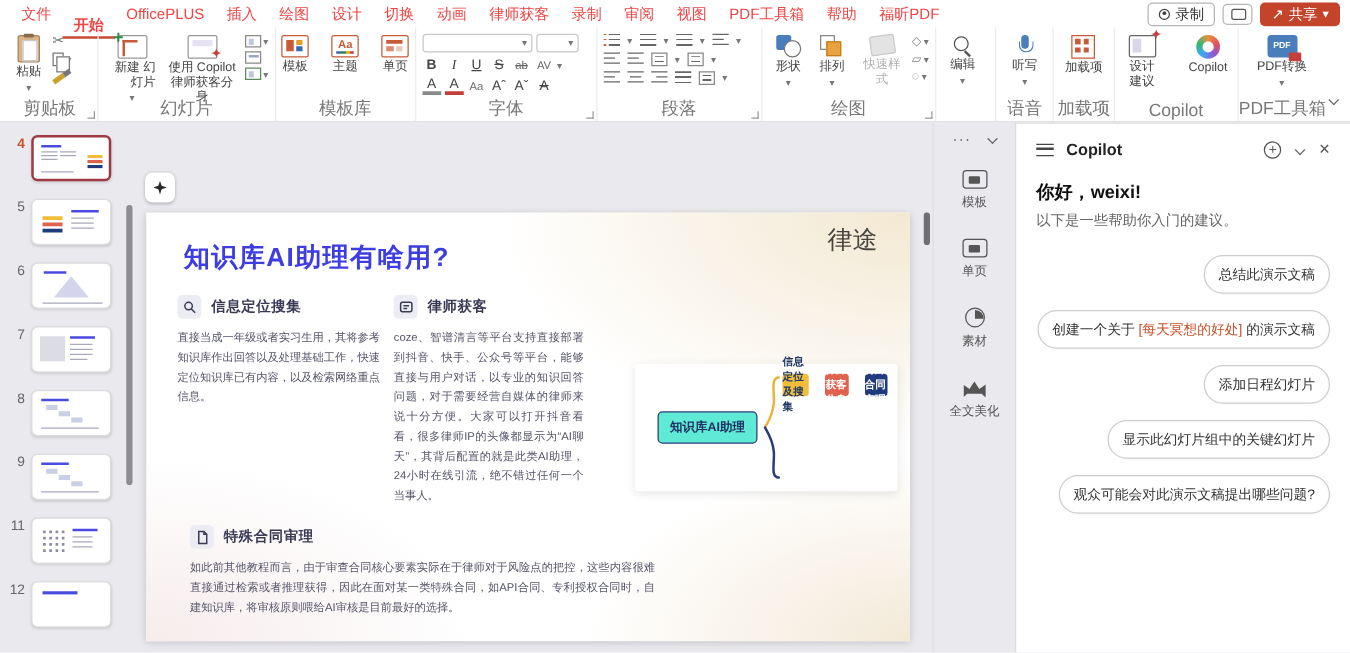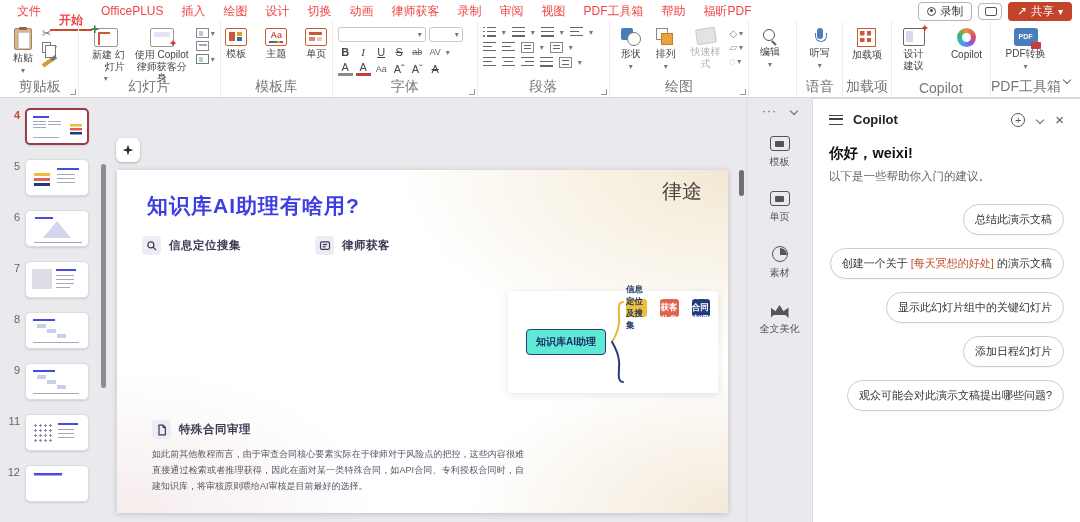--- a/index.html
+++ b/index.html
@@ -556,33 +556,35 @@
       <div class="sec sec-1">
         <div class="sec-head">
           <span class="sec-ic">
             <svg viewBox="0 0 16 16">
                 <circle cx="6.5" cy="6.5" r="4"></circle>
                 <line x1="9.5" y1="9.5" x2="13.5" y2="13.5"></line>
               </svg>
           </span>
           <span class="sec-title">信息定位搜集</span>
         </div>
+        <div class="sec-body">直接当成一年级或者实习生用，其将参考知识库作出回答以及处理基础工作，快速定位知识库已有内容，以及检索网络重点信息。</div>
       </div>
 
       <div class="sec sec-2">
         <div class="sec-head">
           <span class="sec-ic">
             <svg viewBox="0 0 16 16">
                 <rect x="2" y="2.5" width="12" height="10" rx="2"></rect>
                 <line x1="5" y1="6" x2="11" y2="6"></line>
                 <line x1="5" y1="9" x2="9" y2="9"></line>
               </svg>
           </span>
           <span class="sec-title">律师获客</span>
         </div>
+        <div class="sec-body">coze、智谱清言等平台支持直接部署到抖音、快手、公众号等平台，能够直接与用户对话，以专业的知识回答问题，对于需要经营自媒体的律师来说十分方便。大家可以打开抖音看看，很多律师IP的头像都显示为“AI聊天”，其背后配置的就是此类AI助理，24小时在线引流，绝不错过任何一个当事人。</div>
       </div>
 
       <div class="sec sec-3">
         <div class="sec-head">
           <span class="sec-ic">
             <svg viewBox="0 0 16 16">
                 <path d="M4 1.5 H9.5 L12.5 4.5 V14.5 H4 Z"></path>
                 <polyline points="9.5,1.5 9.5,4.5 12.5,4.5"></polyline>
               </svg>
           </span>
@@ -643,20 +645,20 @@
       </span>
     </div>
     <div class="cp-greet">你好，weixi!</div>
     <div class="cp-sub">以下是一些帮助你入门的建议。</div>
     <div class="cp-chips">
 
         <div class="chip"><span>总结此演示文稿</span><span class="accent"></span><span></span></div>
 
         <div class="chip"><span>创建一个关于 </span><span class="accent">[每天冥想的好处]</span><span> 的演示文稿</span></div>
 
+        <div class="chip"><span>添加日程幻灯片</span><span class="accent"></span><span></span></div>
+
         <div class="chip"><span>显示此幻灯片组中的关键幻灯片</span><span class="accent"></span><span></span></div>
 
-        <div class="chip"><span>添加日程幻灯片</span><span class="accent"></span><span></span></div>
-
         <div class="chip"><span>观众可能会对此演示文稿提出哪些问题?</span><span class="accent"></span><span></span></div>
       </div>
   </div>
 </div>
 
 </body></html>

